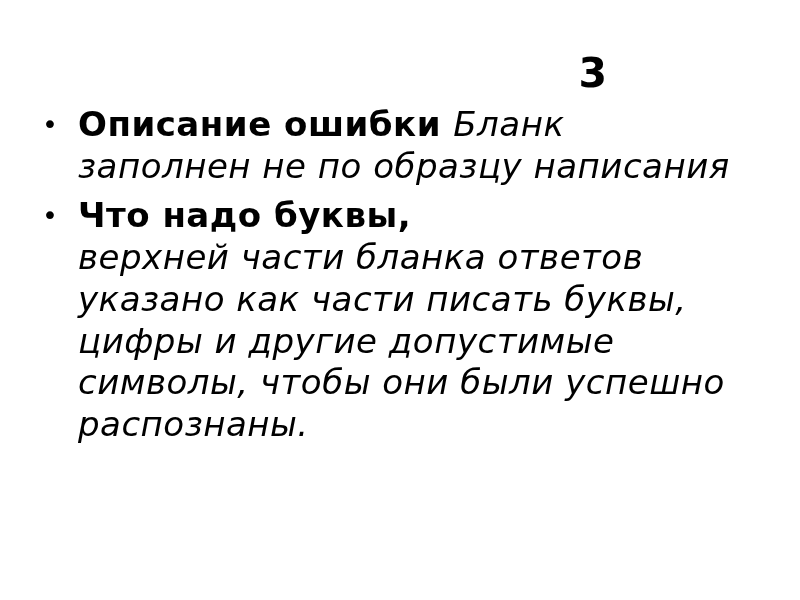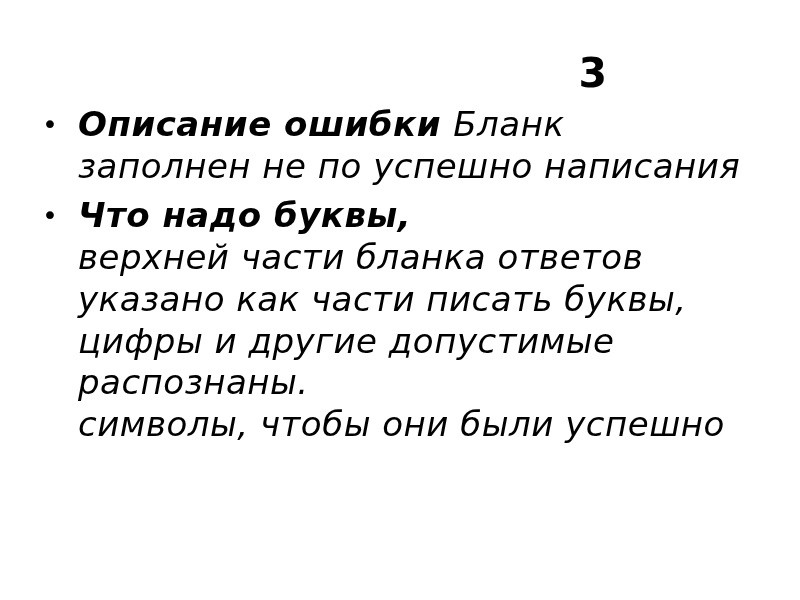--- a/index.html
+++ b/index.html
@@ -42,58 +42,58 @@
   }
   .bullet-marker {
     position: absolute;
     left: 2px; top: 0;
     width: 24px;
     font-size: 27px;
     line-height: 41.7px;
     text-align: left;
   }
   .line { white-space: nowrap; }
-  .run-bold { font-weight: bold; font-style: italic; }
+  .run-bold { font-weight: bold; }
   .run-regular { font-weight: normal; font-style: italic; }
 </style>
 </head>
 <body>
 
 <div class="slide">
 
   <div class="slide-number">3</div>
 
   <div class="bullet-list">
 
     <div class="bullet">
       <span class="bullet-marker">•</span>
       <div class="line">
         <span class="run-bold">Описание ошибки </span><span class="run-regular">Бланк</span>
       </div>
       <div class="line">
-        <span class="run-bold"></span><span class="run-regular">заполнен не по успешно написания</span>
+        <span class="run-bold"></span><span class="run-regular">заполнен не по образцу написания</span>
       </div>
     </div>
 
     <div class="bullet">
       <span class="bullet-marker">•</span>
       <div class="line">
         <span class="run-bold">Что надо буквы,</span><span class="run-regular"></span>
       </div>
       <div class="line">
         <span class="run-bold"></span><span class="run-regular">верхней части бланка ответов</span>
       </div>
       <div class="line">
         <span class="run-bold"></span><span class="run-regular">указано как части писать буквы,</span>
       </div>
       <div class="line">
         <span class="run-bold"></span><span class="run-regular">цифры и другие допустимые</span>
       </div>
       <div class="line">
-        <span class="run-bold"></span><span class="run-regular">распознаны.</span>
+        <span class="run-bold"></span><span class="run-regular">символы, чтобы они были успешно</span>
       </div>
       <div class="line">
-        <span class="run-bold"></span><span class="run-regular">символы, чтобы они были успешно</span>
+        <span class="run-bold"></span><span class="run-regular">распознаны.</span>
       </div>
     </div>
 
   </div>
 </div>
 
 </body></html>

